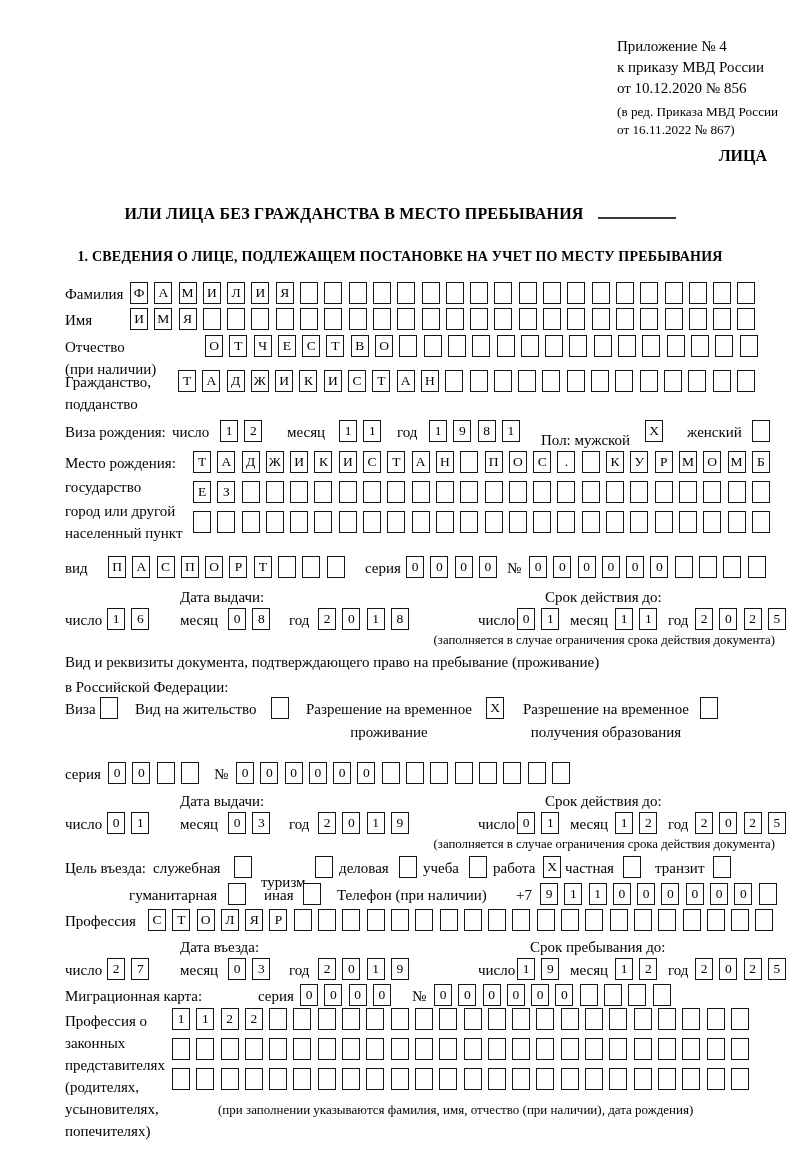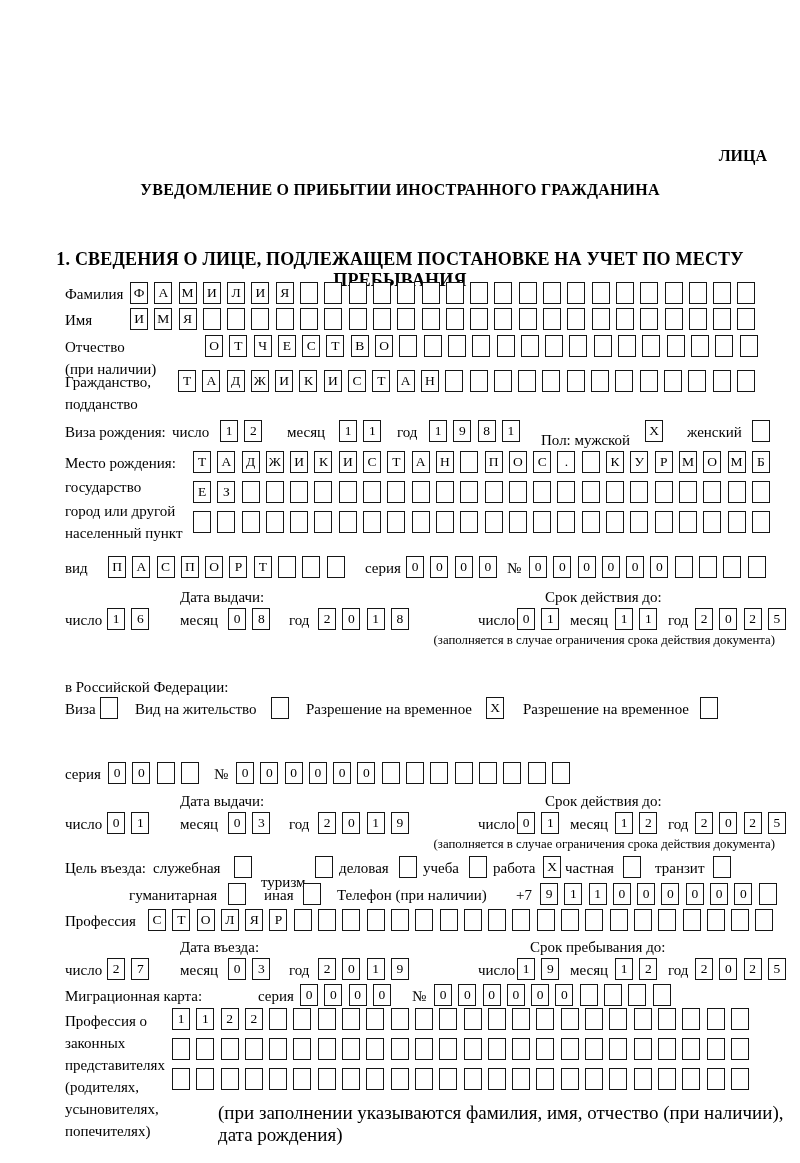--- a/index.html
+++ b/index.html
@@ -21,25 +21,32 @@
   .blank{display:inline-block;width:78px;border-bottom:2.2px solid #3a3a3a;
          height:14px;margin-left:14px;}
   .note{font-size:12.8px;line-height:17px;}
   .permit-lbl{font-size:15px;line-height:23px;text-align:center;}
 </style>
 </head>
 <body>
 
 <div class="page">
 
+  <div class="abs hdr" style="left:617px;top:36px">
+    <div>Приложение № 4</div>
+    <div>к приказу МВД России</div>
+    <div>от 10.12.2020 № 856</div>
+    <div class="sub" style="margin-top:4px">(в ред. Приказа МВД России</div>
+    <div class="sub">от 16.11.2022 № 867)</div>
+  </div>
   <div class="abs b rt" style="left:617px;top:147px;width:150px;font-size:16px">ЛИЦА</div>
 
-  <div class="abs title ctr" style="left:0;top:181px">УВЕДОМЛЕНИЕ О ПРИБЫТИИ ИНОСТРАННОГО ГРАЖДАНИНА</div>
-
-  <div class="abs title ctr" style="left:0;top:249px;font-size:18px">1. СВЕДЕНИЯ О ЛИЦЕ, ПОДЛЕЖАЩЕМ ПОСТАНОВКЕ НА УЧЕТ ПО МЕСТУ ПРЕБЫВАНИЯ</div>
+  <div class="abs title ctr" style="left:0;top:203px"><span>ИЛИ ЛИЦА БЕЗ ГРАЖДАНСТВА В МЕСТО ПРЕБЫВАНИЯ</span><span class="blank"></span></div>
+
+  <div class="abs title ctr" style="left:0;top:249px;font-size:14px">1. СВЕДЕНИЯ О ЛИЦЕ, ПОДЛЕЖАЩЕМ ПОСТАНОВКЕ НА УЧЕТ ПО МЕСТУ ПРЕБЫВАНИЯ</div>
 
   <span class="abs lbl" style="left:65px;top:283px">Фамилия</span>
   <span class="abs cells" style="left:130px;top:282px">
       <span class="cell">Ф</span>
       <span class="cell">А</span>
       <span class="cell">М</span>
       <span class="cell">И</span>
       <span class="cell">Л</span>
       <span class="cell">И</span>
       <span class="cell">Я</span>
@@ -332,39 +339,42 @@
     <span class="abs lbl" style="left:603px;top:1px">год</span>
     <span class="abs cells" style="left:630px;top:0">
         <span class="cell">2</span>
         <span class="cell">0</span>
         <span class="cell">2</span>
         <span class="cell">5</span>
       </span>
   </div>
   <div class="abs note rt" style="left:295px;top:632px;width:480px">(заполняется в случае ограничения срока действия документа)</div>
 
+  <div class="abs lbl" style="left:65px;top:651px">Вид и реквизиты документа, подтверждающего право на пребывание (проживание)</div>
   <div class="abs lbl" style="left:65px;top:676px">в Российской Федерации:</div>
 
   <div class="abs" style="left:65px;top:696px;width:735px;height:72px">
     <span class="abs lbl" style="left:0;top:2px">Виза</span>
     <span class="abs cells" style="left:35px;top:1px">
         <span class="cell"></span>
       </span>
     <span class="abs lbl" style="left:70px;top:2px">Вид на жительство</span>
     <span class="abs cells" style="left:206px;top:1px">
         <span class="cell"></span>
       </span>
     <span class="abs permit-lbl" style="left:234px;top:2px;width:180px">
       <span style="display:block">Разрешение на временное</span>
+      <span style="display:block">проживание</span>
     </span>
     <span class="abs cells" style="left:421px;top:1px">
         <span class="cell">X</span>
       </span>
     <span class="abs permit-lbl" style="left:451px;top:2px;width:180px">
       <span style="display:block">Разрешение на временное</span>
+      <span style="display:block">получения образования</span>
     </span>
     <span class="abs cells" style="left:635px;top:1px">
         <span class="cell"></span>
       </span>
   </div>
 
   <div class="abs" style="left:65px;top:762px;width:735px;height:24px">
     <span class="abs lbl" style="left:0;top:1px">серия</span>
     <span class="abs cells" style="left:43px;top:0">
         <span class="cell">0</span>
@@ -657,15 +667,15 @@
       <span class="cell"></span>
       <span class="cell"></span>
       <span class="cell"></span>
       <span class="cell"></span>
       <span class="cell"></span>
       <span class="cell"></span>
       <span class="cell"></span>
       <span class="cell"></span>
       <span class="cell"></span>
     </span>
-  <div class="abs" style="left:218px;top:1102px;font-size:19px">(при заполнении указываются фамилия, имя, отчество (при наличии), дата рождения)</div>
+  <div class="abs" style="left:218px;top:1102px;font-size:13px">(при заполнении указываются фамилия, имя, отчество (при наличии), дата рождения)</div>
 
 </div>
 
 </body></html>

